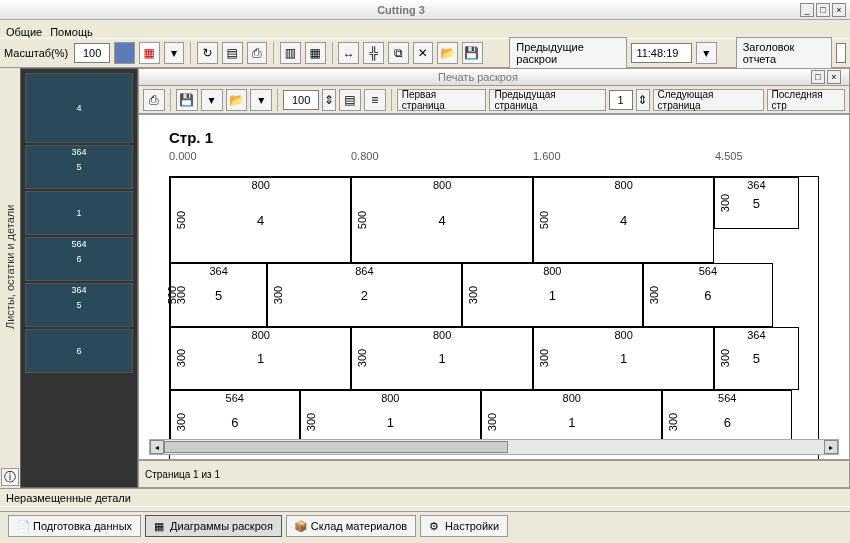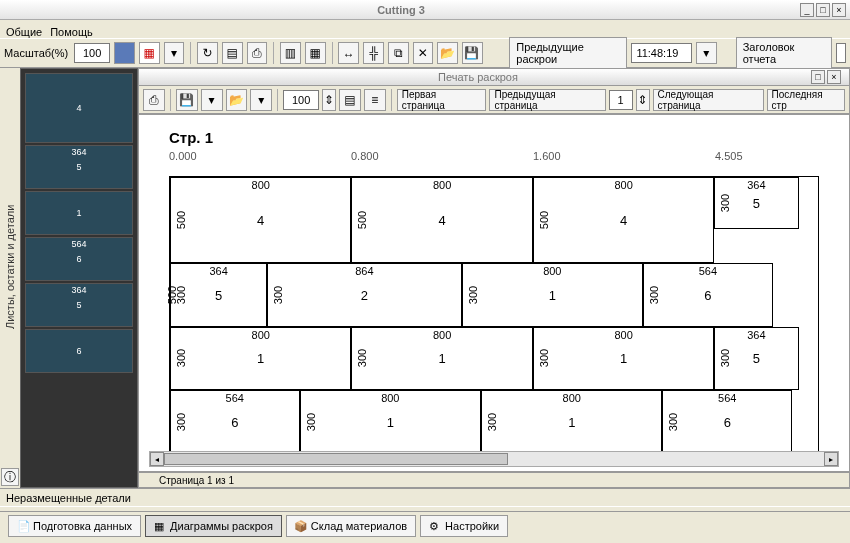--- a/index.html
+++ b/index.html
@@ -44,21 +44,21 @@
 .ruler-x { position: relative; height: 14px; margin: 0 20px; font-size: 9px; color: #555; }
 .ruler-x span { position: absolute; top: 0; }
 .cutting-grid { margin: 12px 20px; border: 1px solid #000; position: relative; height: 290px; }
 .piece { position: absolute; border: 1px solid #000; background: #fff; }
 .piece .w { position: absolute; top: 1px; left: 50%; transform: translateX(-50%); font-size: 11px; }
 .piece .h { position: absolute; left: 1px; top: 50%; transform: translateY(-50%) rotate(-90deg); transform-origin: center; font-size: 11px; }
 .piece .n { position: absolute; top: 50%; left: 50%; transform: translate(-50%,-50%); font-size: 13px; }
 .hscroll { position: absolute; bottom: 4px; left: 10px; right: 10px; height: 16px; background: #e8e8e8; border: 1px solid #aaa; }
 .hscroll-thumb { position: absolute; left: 14px; top: 1px; width: 50%; height: 12px; background: #ccc; border: 1px solid #888; }
 .hscroll-btn { position: absolute; top: 0; width: 14px; height: 14px; background: #ddd; border: 1px solid #888; display: flex; align-items: center; justify-content: center; font-size: 8px; }
-.status-line { height: 16px; border: 1px solid #999; background: #ece9d8; padding: 0 20px; display: flex; align-items: center; font-size: 10px; }
+.status-line { height: 28px; border: 1px solid #999; background: #ece9d8; padding: 0 6px; display: flex; align-items: center; font-size: 10px; }
 .bottom-sec { height: 18px; border-top: 1px solid #999; background: #ece9d8; padding: 0 6px; display: flex; align-items: center; }
 .bottom-tabs { position: absolute; bottom: 4px; left: 0; right: 0; height: 28px; background: #ece9d8; border-top: 1px solid #999; display: flex; align-items: center; padding: 0 8px; gap: 4px; }
 .btab { height: 22px; border: 1px solid #999; background: #f5f5f5; padding: 0 8px; display: flex; align-items: center; gap: 4px; cursor: pointer; }
 .btab.active { background: #ddd; border-color: #555; }
 .btab-icon { width: 12px; height: 12px; display: inline-block; }
 .sep-strip { height: 6px; background: #ece9d8; border-top: 1px solid #fff; border-bottom: 1px solid #999; }
 </style>
 </head>
 <body>
 

